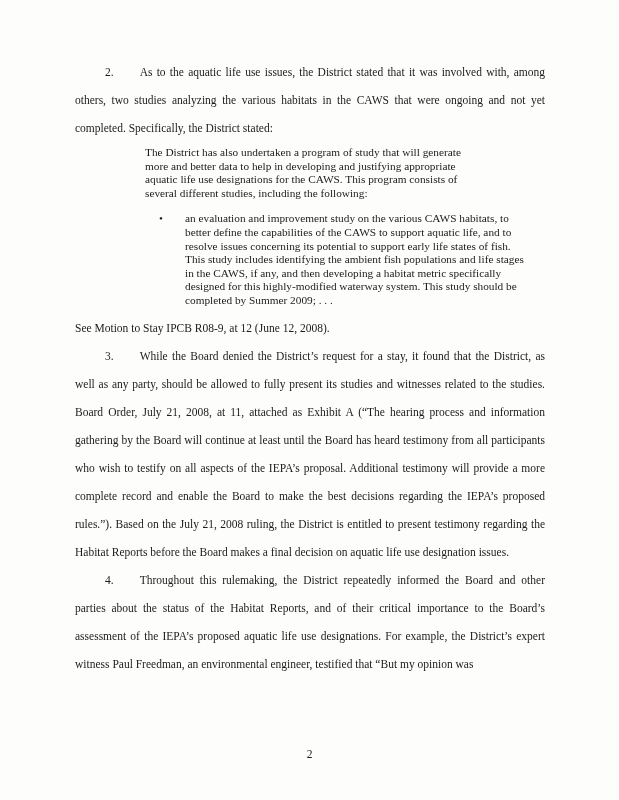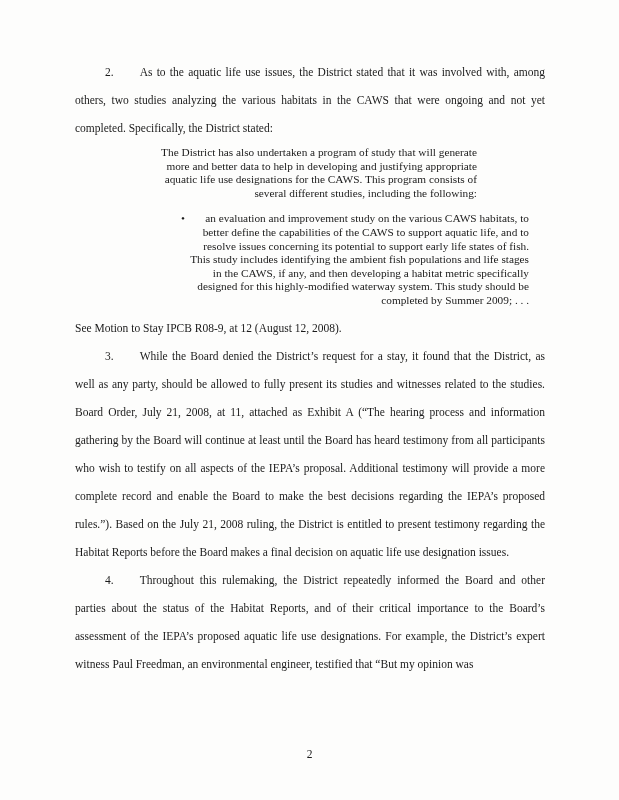--- a/index.html
+++ b/index.html
@@ -21,21 +21,21 @@
     font-size: 11.5px;
     line-height: 28px;
     text-align: justify;
     text-indent: 30px;
   }
   .tab { display: inline-block; width: 26px; }
   .quote {
     margin: 4px 0 6px 70px;
     font-size: 11.3px;
     line-height: 13.6px;
-    text-align: right;
+    text-align: left;
     font-family: Liberation Serif, serif;
   }
   .quote-intro { width: 332px; }
   .bullet-row { display: flex; margin-top: 12px; margin-left: 14px; }
   .bullet { width: 26px; flex: none; }
   .bullet-text { width: 344px; }
   .citation {
     font-size: 11.5px;
     line-height: 28px;
     margin-top: 2px;
@@ -57,21 +57,21 @@
   <p class="body-para"><span>2.</span><span class="tab"></span><span>As to the aquatic life use issues, the District stated that it was involved with, among others, two studies analyzing the various habitats in the CAWS that were ongoing and not yet completed. Specifically, the District stated:</span></p>
 
   <div class="quote">
     <p class="quote-intro">The District has also undertaken a program of study that will generate more and better data to help in developing and justifying appropriate aquatic life use designations for the CAWS. This program consists of several different studies, including the following:</p>
     <div class="bullet-row">
       <span class="bullet">•</span>
       <p class="bullet-text">an evaluation and improvement study on the various CAWS habitats, to better define the capabilities of the CAWS to support aquatic life, and to resolve issues concerning its potential to support early life states of fish. This study includes identifying the ambient fish populations and life stages in the CAWS, if any, and then developing a habitat metric specifically designed for this highly-modified waterway system. This study should be completed by Summer 2009; . . .</p>
     </div>
   </div>
 
-  <p class="citation"><span class="italic">See</span><span> Motion to Stay IPCB R08-9, at 12 (August 12, 2008).</span></p>
+  <p class="citation"><span class="italic">See</span><span> Motion to Stay IPCB R08-9, at 12 (June 12, 2008).</span></p>
 
   <p class="body-para"><span>3.</span><span class="tab"></span><span>While the Board denied the District’s request for a stay, it found that the District, as well as any party, should be allowed to fully present its studies and witnesses related to the studies. Board Order, July 21, 2008, at 11, attached as Exhibit A (“The hearing process and information gathering by the Board will continue at least until the Board has heard testimony from all participants who wish to testify on all aspects of the IEPA’s proposal. Additional testimony will provide a more complete record and enable the Board to make the best decisions regarding the IEPA’s proposed rules.”). Based on the July 21, 2008 ruling, the District is entitled to present testimony regarding the Habitat Reports before the Board makes a final decision on aquatic life use designation issues.</span></p>
 
   <p class="body-para"><span>4.</span><span class="tab"></span><span>Throughout this rulemaking, the District repeatedly informed the Board and other parties about the status of the Habitat Reports, and of their critical importance to the Board’s assessment of the IEPA’s proposed aquatic life use designations. For example, the District’s expert witness Paul Freedman, an environmental engineer, testified that “But my opinion was</span></p>
 
   <div class="page-number">2</div>
 
 </div>
 
 </body></html>

